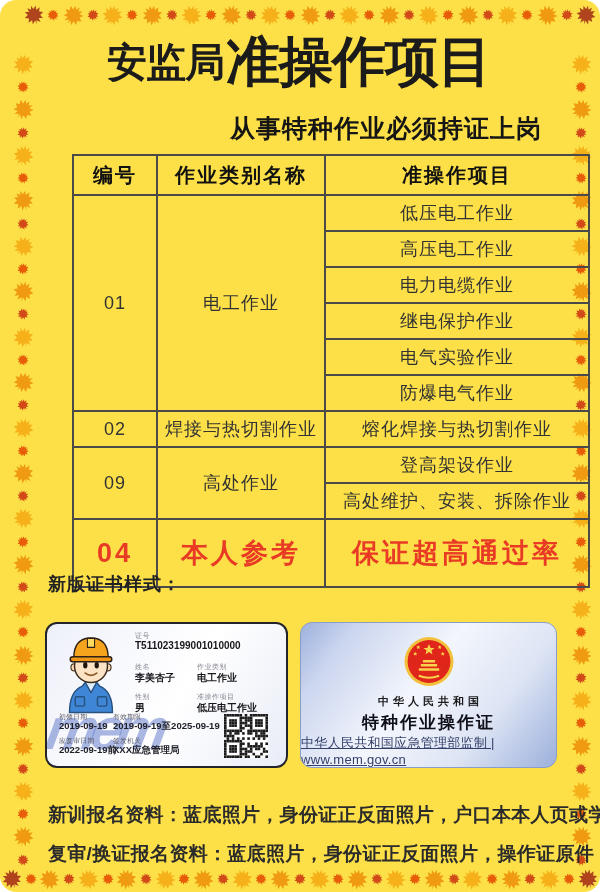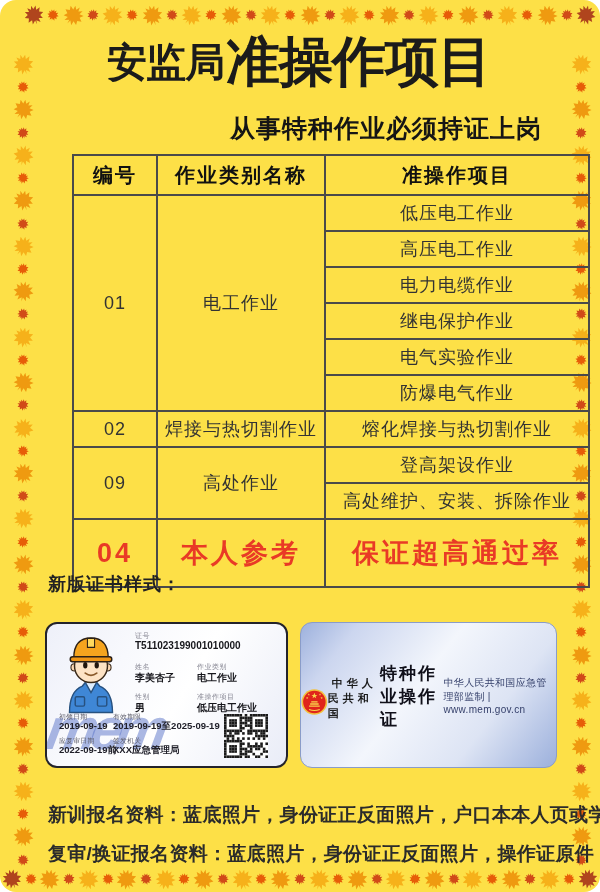--- a/index.html
+++ b/index.html
@@ -42,25 +42,25 @@
   .card-front{left:45px;width:243px;border:2px solid #23232b;background:linear-gradient(120deg,#eef0f9 0%,#f8f9fd 30%,#ffffff 55%,#e9ecf7 100%);}
   .card-front .fld{position:absolute;white-space:nowrap;}
   .lab{font-size:7px;color:#8a8a96;letter-spacing:0.5px;}
   .val{font-size:10px;font-weight:700;color:#17171c;}
   .worker{position:absolute;left:4px;top:4px;width:80px;height:86px;}
   .wm{position:absolute;left:0px;top:76px;width:212px;font-size:58px;font-weight:900;font-style:italic;letter-spacing:-7px;color:rgba(88,114,199,0.5);transform:skewX(-10deg);line-height:1;}
   .band-lab{font-size:6.8px;color:#5b5b68;letter-spacing:0.3px;}
   .band-val{font-size:9.5px;font-weight:700;color:#20202a;}
   .qr{position:absolute;left:177px;top:90px;width:44px;height:44px;background:#fff;fill:#1a1a1a;}
 
-  .card-back{left:300px;width:257px;border:1px solid #8a9cc8;background:linear-gradient(128deg,#9db1dd 0%,#ccd6ef 16%,#f3f6fc 45%,#dde4f4 72%,#9cb0dc 100%);display:flex;flex-direction:row;align-items:center;}
+  .card-back{left:300px;width:257px;border:1px solid #8a9cc8;background:linear-gradient(128deg,#9db1dd 0%,#ccd6ef 16%,#f3f6fc 45%,#dde4f4 72%,#9cb0dc 100%);display:flex;flex-direction:column;align-items:center;}
   .emblem{width:56px;height:56px;margin-top:13px;}
   .country{margin-top:7px;font-size:11px;font-weight:700;color:#1a1a1a;letter-spacing:4px;text-indent:4px;}
   .back-title{margin-top:2px;font-size:17px;font-weight:900;color:#10101a;letter-spacing:2px;}
-  .back-foot{margin-top:0;font-size:10px;color:#35406b;letter-spacing:0.3px;}
+  .back-foot{margin-top:0;font-size:13px;color:#35406b;letter-spacing:0.3px;text-decoration:underline;}
 
   
   .note{position:absolute;left:48px;font-size:19px;font-weight:700;color:#2b2b2b;letter-spacing:0.3px;white-space:nowrap;}
   .note1{top:802px;} .note2{top:841px;}
 </style>
 </head>
 <body>
 
 <svg width="0" height="0" style="position:absolute">
   <defs>

